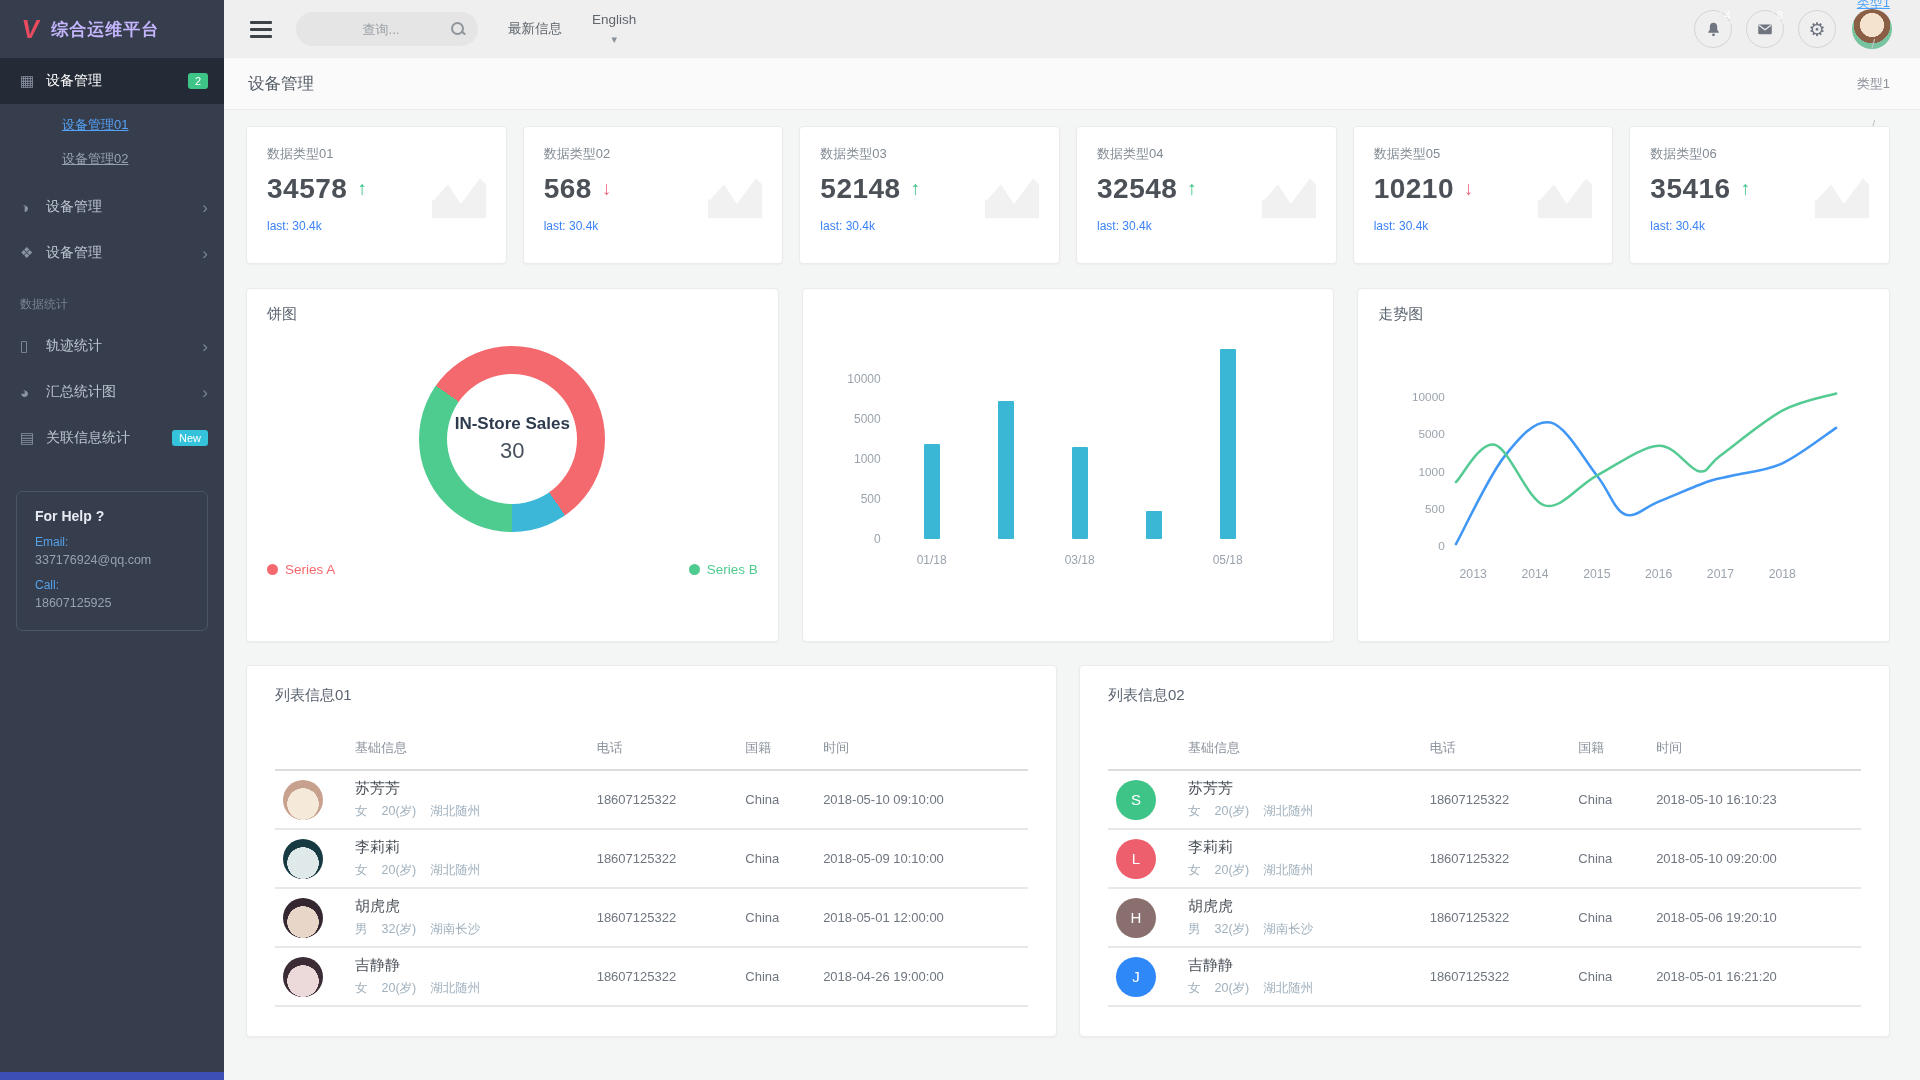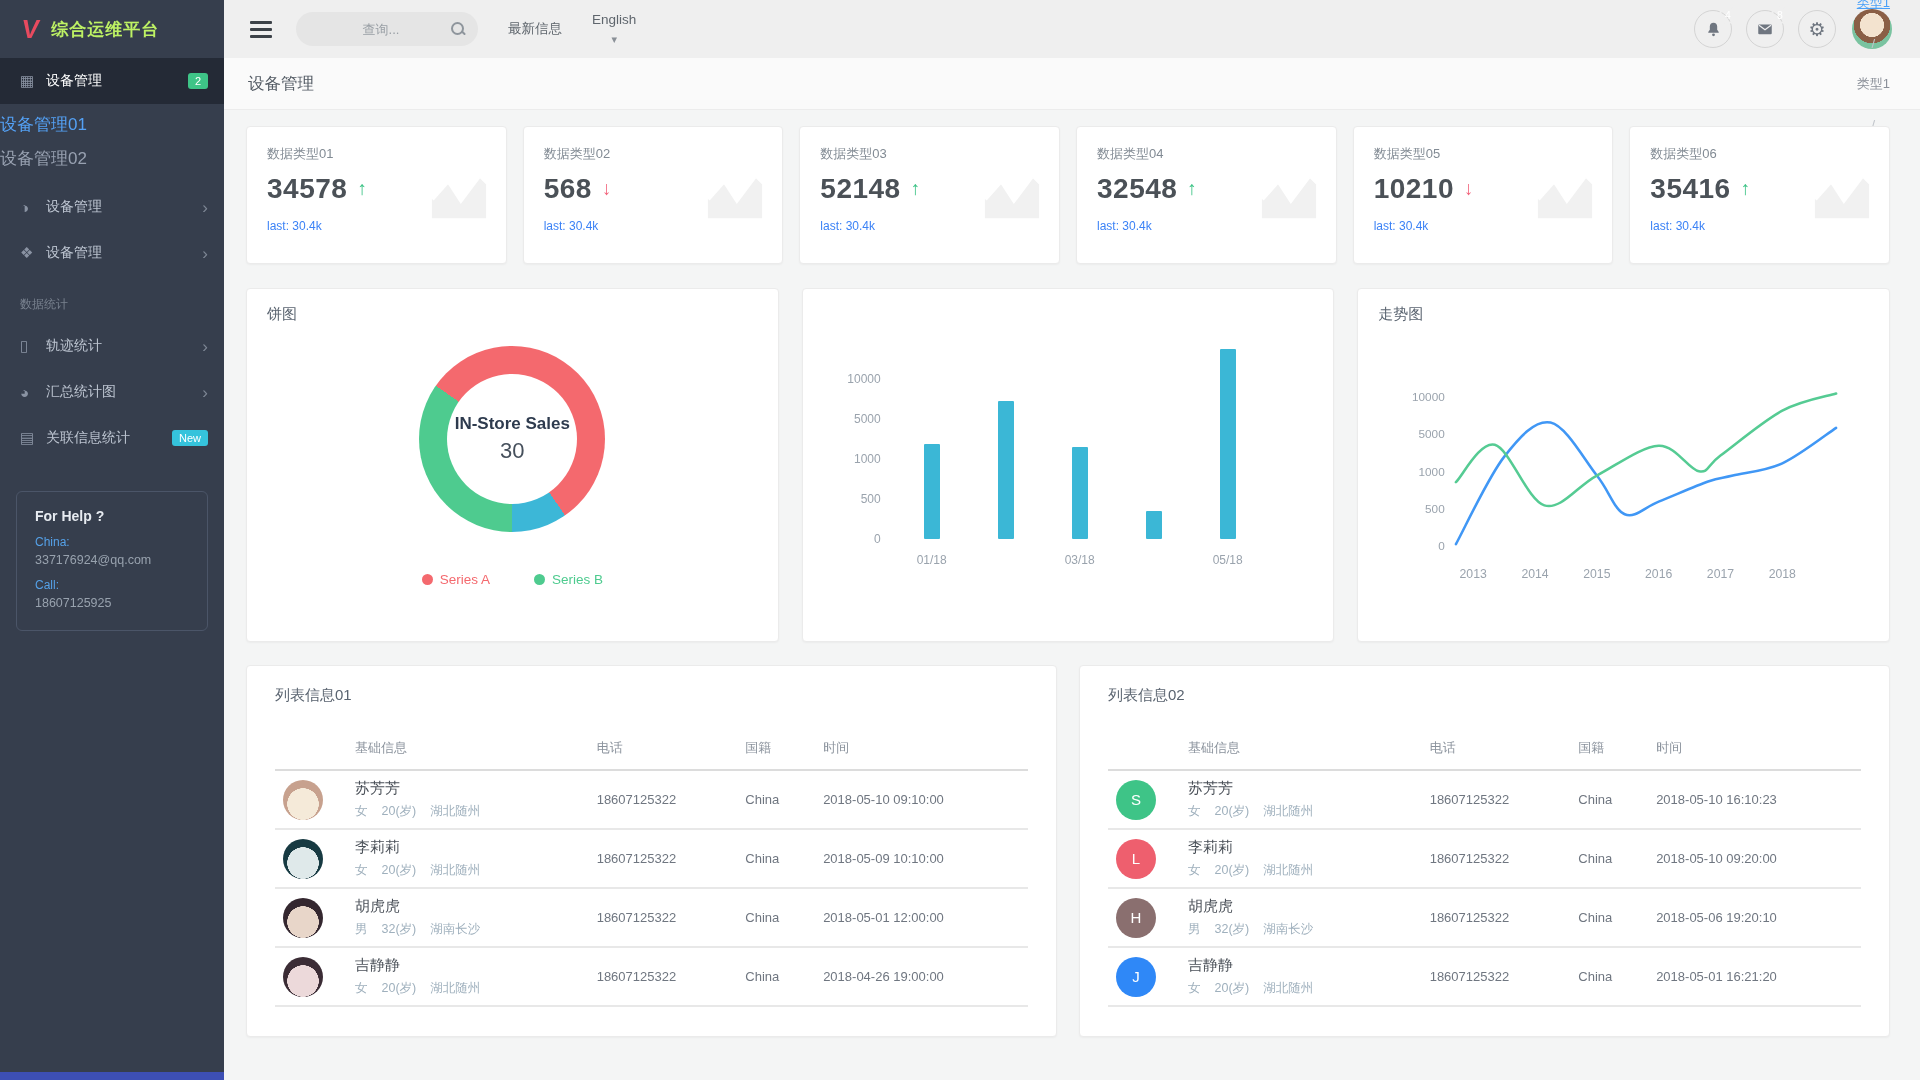--- a/index.html
+++ b/index.html
@@ -4,31 +4,31 @@
 <style>
   * { margin:0; padding:0; box-sizing:border-box; }
   html,body { width:1920px; height:1080px; overflow:hidden; background:#f4f5f5;
     font-family:"Liberation Sans","DejaVu Sans",sans-serif; }
   .app { display:flex; width:100%; height:100%; }
 
   
   .sidebar { position:relative; width:224px; height:100%; background:#363e4d; flex:0 0 224px; }
   .logo { display:flex; align-items:center; height:58px; padding-left:22px; }
   .logo-mark { color:#e84a5f; font-size:26px; font-weight:900; transform:skew(-8deg); margin-right:12px; }
-  .logo-text { color:#bef264; font-size:17px; font-weight:bold; letter-spacing:1px; }
+  .logo-text { color:#c4b5fd; font-size:17px; font-weight:bold; letter-spacing:1px; }
   .nav-section-label { color:#79828f; font-size:12px; padding:20px 0 10px 20px; }
   .nav-item { display:flex; align-items:center; height:46px; padding:0 16px 0 20px; cursor:pointer; }
   .nav-item.active { background:#242a36; }
   .nav-icon { width:26px; color:#8a93a3; font-size:15px; }
   .nav-label { flex:1; color:#bdc5d1; font-size:14px; }
   .nav-item.active .nav-label { color:#fff; }
   .nav-badge { color:#fff; font-size:11px; border-radius:3px; padding:2px 7px; }
   .nav-chevron { color:#7d8694; font-size:17px; line-height:1; }
   .nav-sub { padding:4px 0 8px; }
-  .nav-sub-item { height:34px; line-height:34px; font-size:17px; color:#98a1b1; cursor:pointer; }
+  .nav-sub-item { height:34px; line-height:34px; padding-left:62px; font-size:13px; color:#98a1b1; cursor:pointer;text-decoration:underline; }
   .nav-sub-item.active { color:#54a1f5; }
   .help-box { margin:30px 16px 0; border:1px solid #4b5568; border-radius:6px; padding:16px 18px 20px; }
   .help-title { color:#e7ebf1; font-size:14px; font-weight:bold; }
   .help-label { color:#55a1e8; font-size:12px; margin-top:11px; }
   .help-value { color:#98a2ae; font-size:12.5px; margin-top:4px; }
   .sidebar-footer-bar { position:absolute; bottom:0; left:0; width:100%; height:8px; background:#3d4fb4; }
 
   
   .main { flex:1; display:flex; flex-direction:column; min-width:0; }
   .topbar { height:58px; background:#efefef; display:flex; align-items:center; padding:0 28px 0 26px; flex:0 0 58px; }
@@ -76,21 +76,21 @@
   
   .charts-grid { margin-top:24px; display:grid; grid-template-columns:repeat(3,1fr); gap:23px; }
   .chart-card { height:354px; padding:16px 20px; }
   .card-title { font-size:15px; color:#5a6470; }
   .pie-wrap { display:flex; justify-content:center; margin-top:22px; }
   .donut { width:186px; height:186px; border-radius:50%; position:relative; }
   .donut-hole { position:absolute; left:28px; top:28px; width:130px; height:130px; background:#fff; border-radius:50%;
     display:flex; flex-direction:column; align-items:center; justify-content:center; }
   .donut-label { font-size:17px; font-weight:bold; color:#2e3b4e; white-space:nowrap; }
   .donut-value { font-size:22px; color:#46505c; margin-top:4px; }
-  .legend { display:flex; justify-content:center; gap:44px; margin-top:40px; }
+  .legend { display:flex; justify-content:space-between; gap:44px; margin-top:30px; }
   .legend-item { display:flex; align-items:center; gap:7px; font-size:13.5px; cursor:pointer; }
   .legend-dot { width:11px; height:11px; border-radius:50%; }
 
   .bar-chart { padding:34px 6px 0 10px; }
   .bar-body { display:flex; }
   .bar-y { position:relative; width:62px; height:200px; flex:0 0 62px; }
   .bar-ylab { position:absolute; right:14px; font-size:12px; color:#9aa3ad; transform:translateY(50%); }
   .bar-plot { position:relative; width:370px; height:200px; }
   .bar { position:absolute; bottom:0; width:16px; border-radius:1px; }
   .bar-x { display:flex; margin-left:62px; width:370px; margin-top:14px; }
@@ -154,21 +154,21 @@
           <span class="nav-chevron">›</span>
         </div>
         <div class="nav-item">
           <span class="nav-icon">▤</span>
           <span class="nav-label">关联信息统计</span>
           <span class="nav-badge" style="background: rgb(53, 195, 220);">New</span>
         </div>
       </nav>
     <div class="help-box">
       <div class="help-title">For Help ?</div>
-      <div class="help-label">China:</div>
+      <div class="help-label">Email:</div>
       <div class="help-value">337176924@qq.com</div>
       <div class="help-label">Call:</div>
       <div class="help-value">18607125925</div>
     </div>
     <div class="sidebar-footer-bar"></div>
   </aside>
 
   <div class="main">
 
     <header class="topbar">

